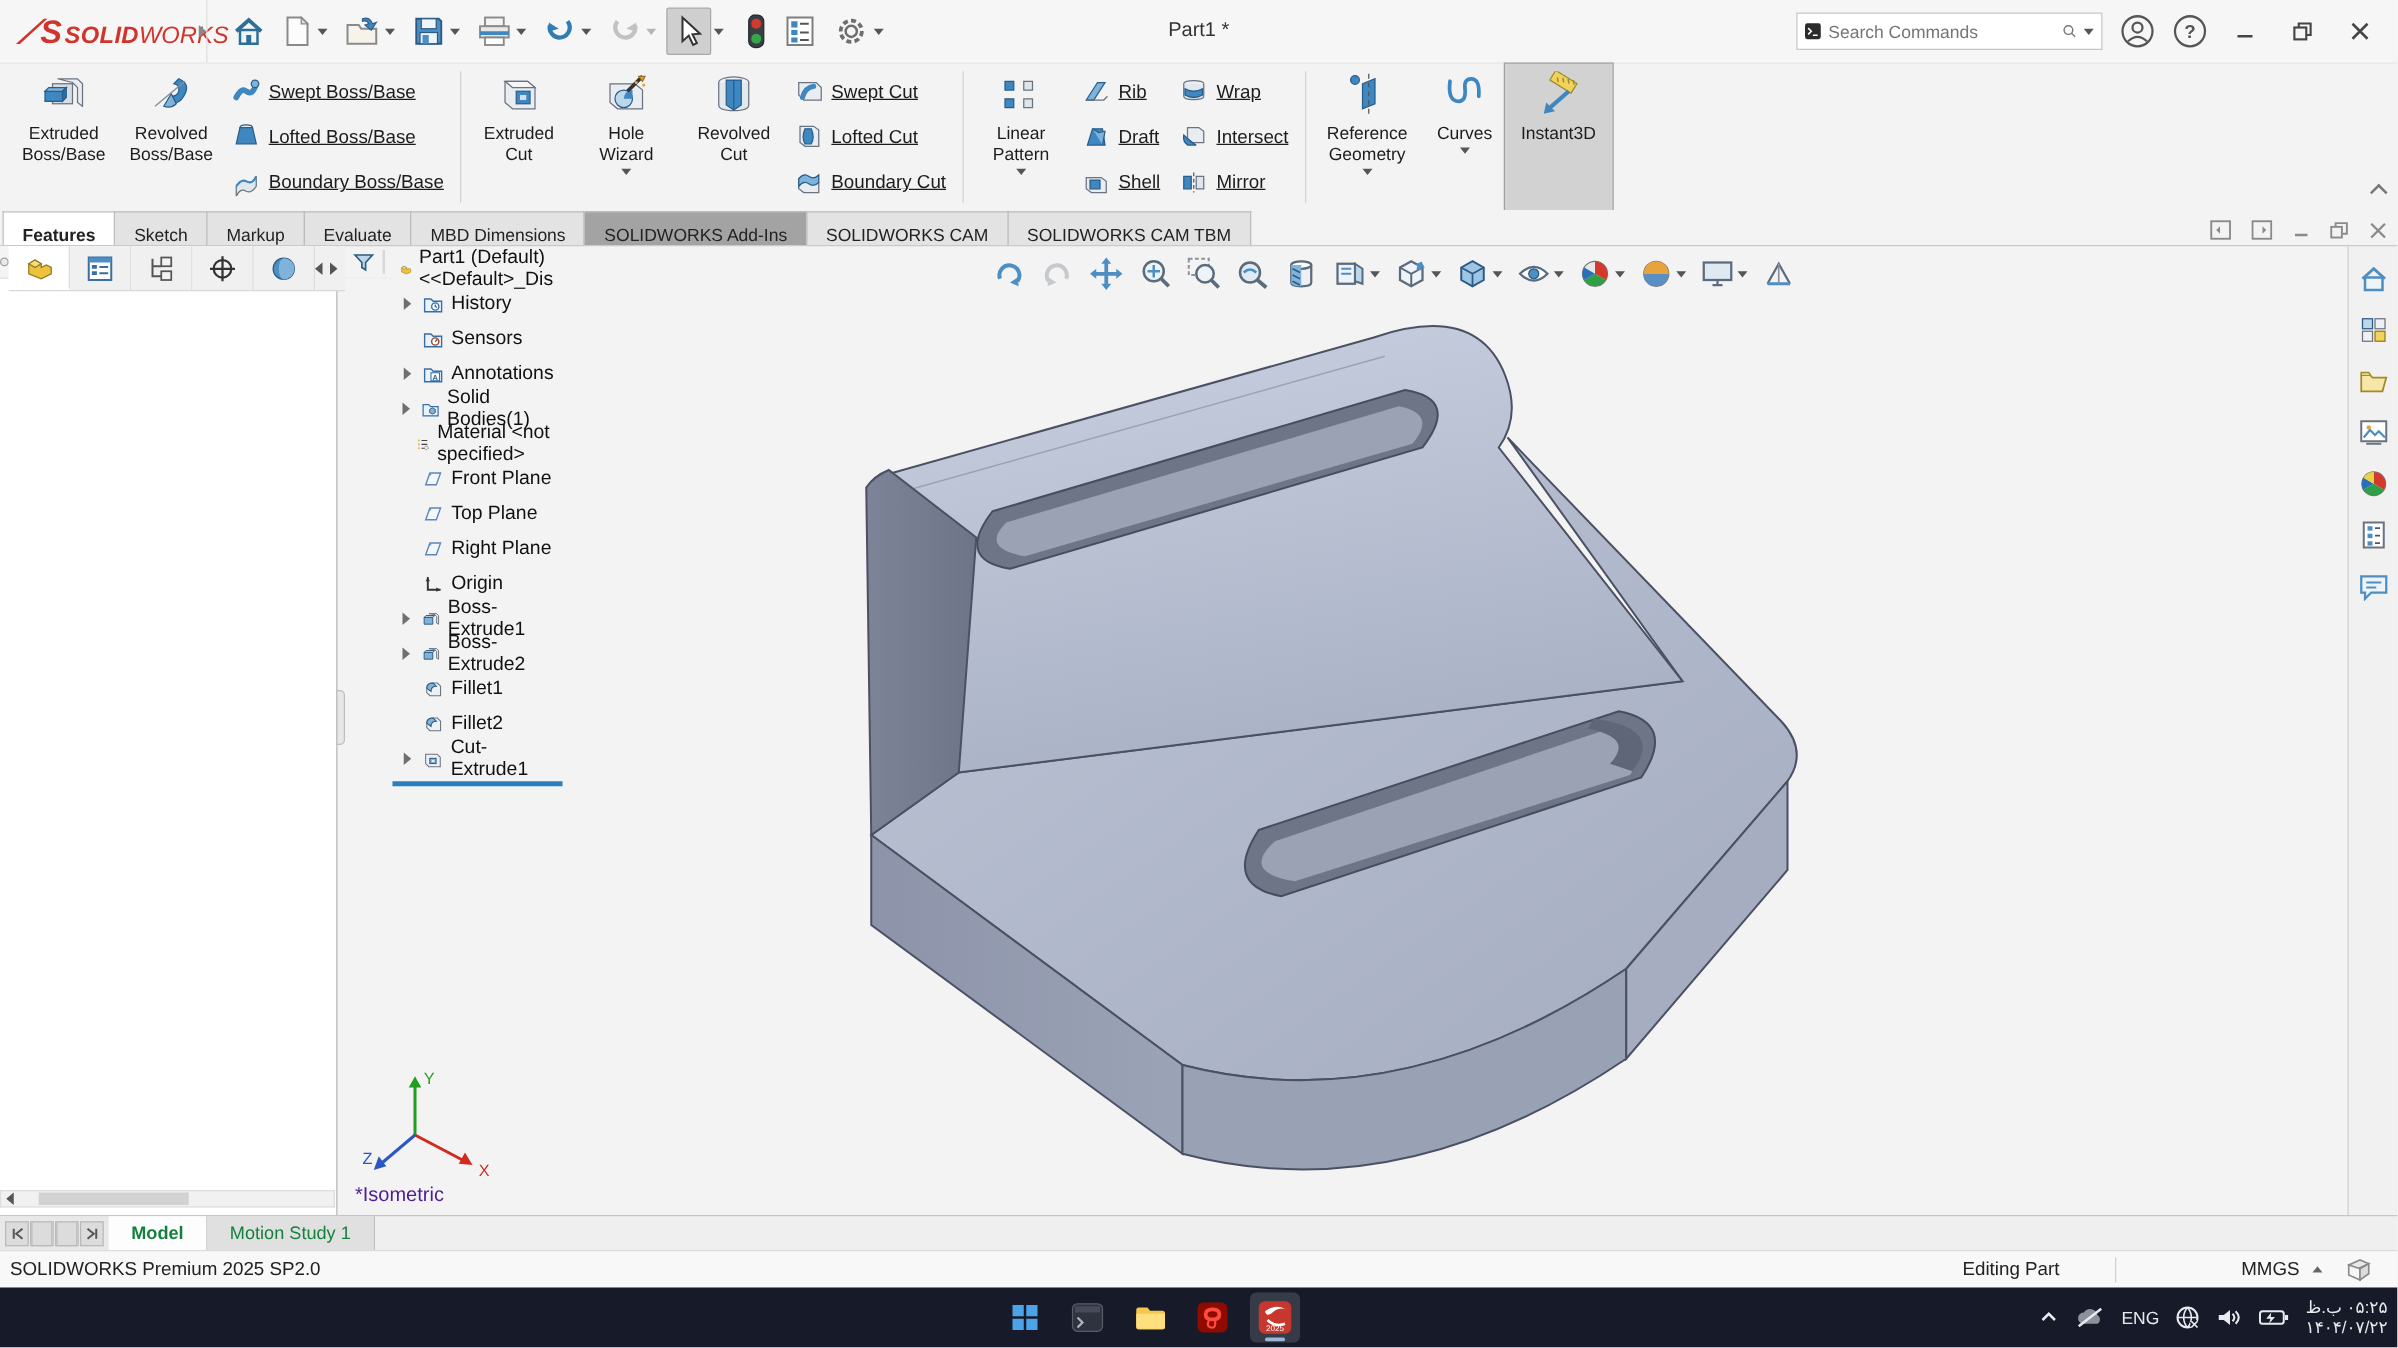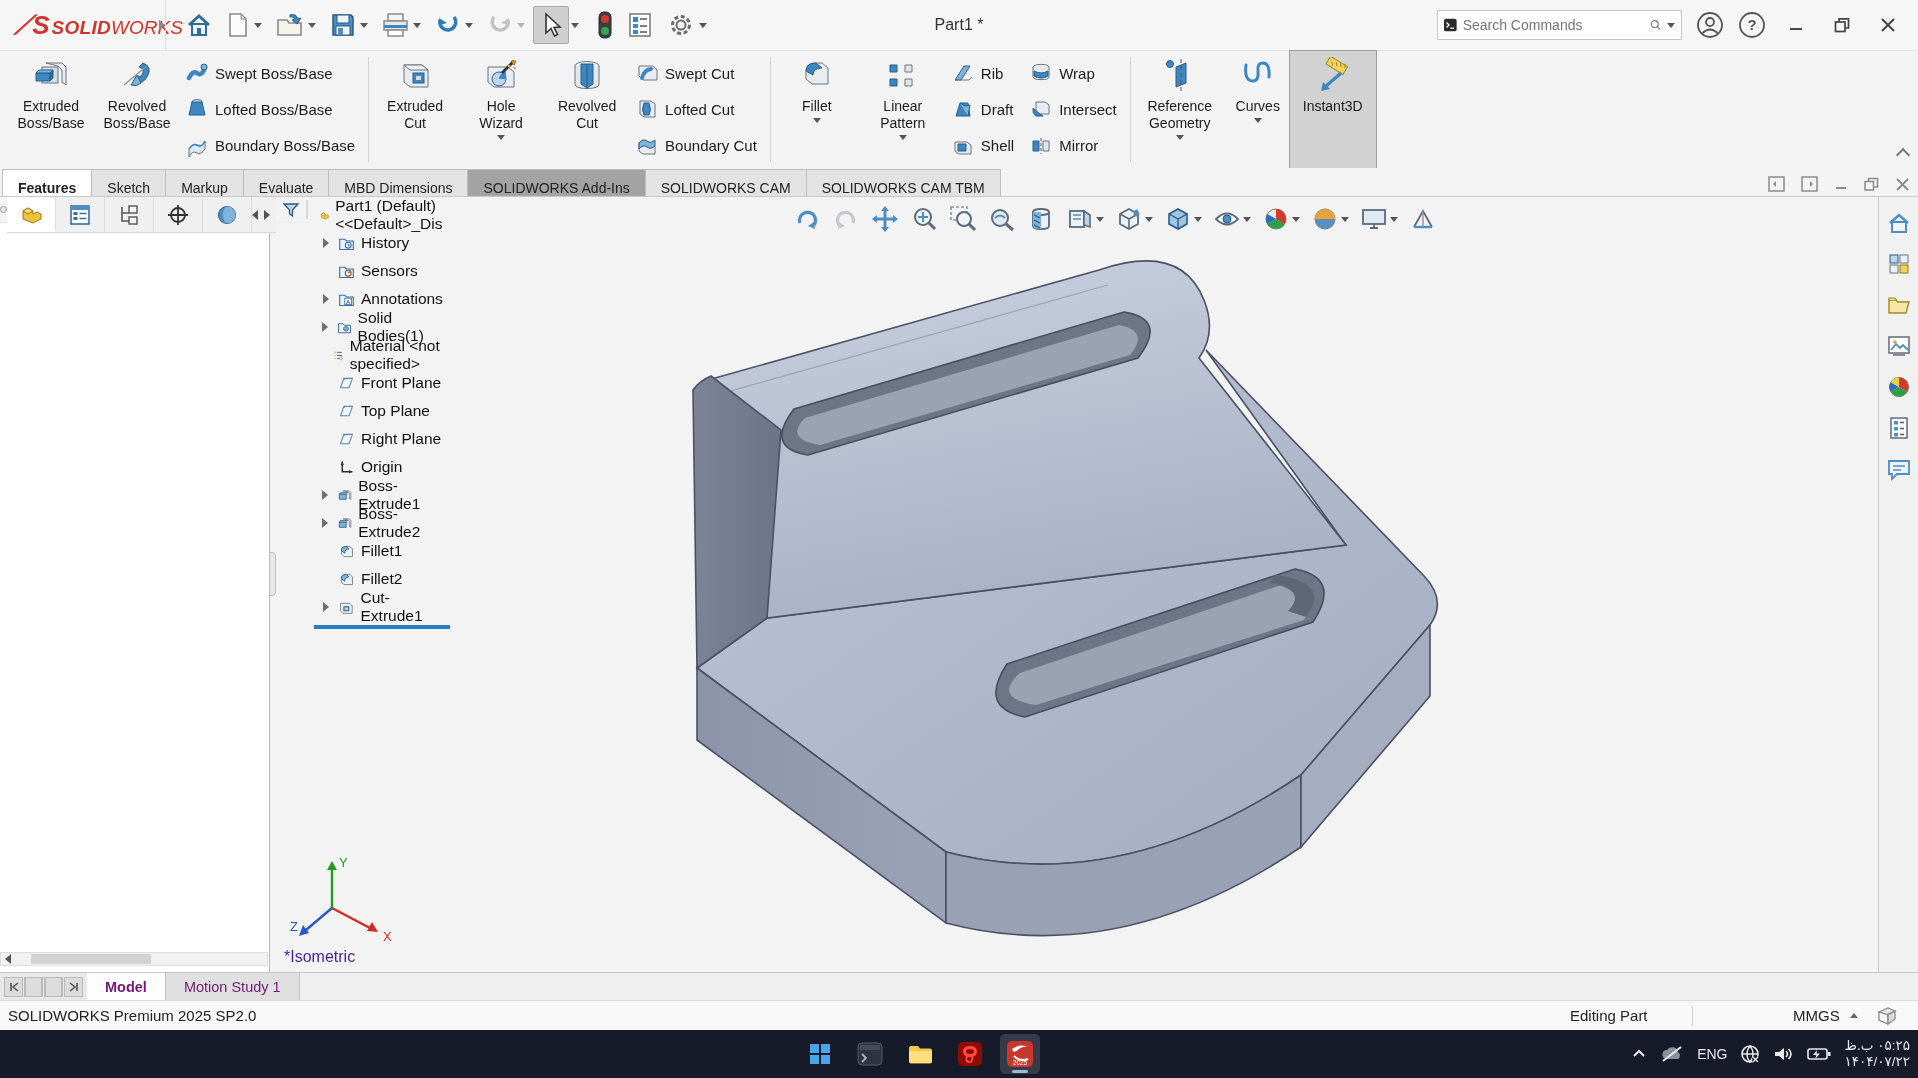--- a/index.html
+++ b/index.html
@@ -26,21 +26,21 @@
     font-family:"Liberation Sans","DejaVu Sans",sans-serif; background:transparent;}
   .wbtn { padding:4px 8px; display:flex; align-items:center; }
 
   
   .ribbon { height:117px; background:#f3f3f3; display:flex; padding-left:8px; position:relative;}
   .rsep { width:1px; background:#d2d2d2; margin:6px 3px; }
   .rbig { width:86px; display:flex; flex-direction:column; align-items:center; padding-top:6px; gap:3px;}
   .rbig .lbl { font-size:14px; line-height:17px; text-align:center; white-space:pre-line; color:#1c1c1c;}
   .rbig.active { background:#d2d2d2; outline:1px solid #9e9e9e; }
   .rstack { display:flex; flex-direction:column; justify-content:space-around; padding:4px 10px 4px 6px;}
-  .rsml { display:flex; align-items:center; gap:7px; font-size:15px; color:#1c1c1c; height:32px;}
+  .rsml { display:flex; align-items:center; gap:7px; font-size:15px; color:#1c1c1c; height:32px;text-decoration:underline;}
   .ribcollapse { position:absolute; right:10px; bottom:4px; }
   .chev { width:10px; height:10px; border-left:2px solid #777; border-top:2px solid #777; transform:rotate(45deg); display:inline-block;}
 
   
   .tabrow { height:29px; background:#f3f3f3; border-bottom:1px solid #c9c9c9; display:flex; align-items:flex-end; padding-left:2px; position:relative;}
   .tab { height:27px; padding:0 15px; font-size:14px; display:flex; align-items:flex-end; background:#e3e3e3;
     border:1px solid #bdbdbd; border-bottom:none; margin-right:-1px; color:#222; }
   .tab.active { background:#fff; font-weight:bold; position:relative; z-index:2;}
   .tab.white { background:#a3a3a3; }
   .docwin { position:absolute; right:8px; bottom:4px; display:flex; gap:16px; align-items:center;}
@@ -75,21 +75,21 @@
   .viewlabel { position:absolute; left:14px; bottom:6px; font-size:16px; color:#4c1d95; }
   .partsvg, .triadsvg { position:absolute; }
   .partsvg { inset:0; width:100%; height:100%; }
 
   .rstrip { width:40px; background:#f1f1f1; border-left:1px solid #cfcfcf; display:flex; flex-direction:column; align-items:center; padding-top:14px; gap:17px;}
 
   
   .doctabs { height:28px; background:#efefef; border-top:1px solid #c5c5c5; display:flex; align-items:stretch; }
   .dnav { display:flex; align-items:center; gap:1px; padding:0 4px; background:#e8e8e8; }
   .dnav span { width:19px; height:20px; background:#dcdcdc; border:1px solid #b9b9b9; display:flex; align-items:center; justify-content:center;}
-  .dtab { padding:0 18px; display:flex; align-items:center; font-size:14.5px; border-right:1px solid #c2c2c2; background:#e0e0e0; color:#701a75;}
+  .dtab { padding:0 18px; display:flex; align-items:center; font-size:14.5px; border-right:1px solid #c2c2c2; background:#e0e0e0; color:#15803d;}
   .dtab.active { background:#fdfdfd; font-weight:bold; }
   .statusbar { height:30px; background:#f8f8f8; border-top:1px solid #dcdcdc; display:flex; align-items:center; font-size:15px; color:#222;}
   .sb-left { padding-left:8px; }
   .sb-mode { position:absolute; left:1570px; }
   .sb-sep { position:absolute; left:1692px; width:1px; height:20px; background:#d0d0d0;}
   .sb-units { position:absolute; left:1793px; display:flex; align-items:center; gap:10px;}
   .upcaret { width:0;height:0;border-left:4px solid transparent;border-right:4px solid transparent;border-bottom:5px solid #666;}
   .sb-icon { position:absolute; left:1876px; }
   .statusbar { position:relative; }
 
@@ -337,28 +337,20 @@
     <div class="rsml">
       <svg width="22" height="22" viewBox="0 0 22 22">
           <path d="M3,8 h12 l4,3 v8 h-12 l-4,-3 z" fill="#e9edf1" stroke="#6b7380"></path>
           <path d="M3,8 q4,-5 8,-2 q4,3 8,-1 l0,6 q-4,4 -8,1 q-4,-3 -8,2 z" fill="#7fb3d9" stroke="#275e8c"></path>
         </svg>
       <span>Boundary Cut</span>
     </div>
   </div>
   <div class="rsep"></div>
 
-  <div class="rbig">
-    <svg width="38" height="38" viewBox="0 0 38 38">
-        <path d="M8,14 q0,-8 10,-8 h6 l6,5 v16 h-16 l-6,-5 z" fill="#e9edf1" stroke="#6b7380"></path>
-        <path d="M8,14 q0,-8 10,-8 l6,5 q-9,0 -9,7 z" fill="#3f87c0" stroke="#275e8c"></path>
-      </svg>
-    <span class="lbl">Fillet</span>
-    <span class="caret"></span>
-  </div>
   <div class="rbig">
     <svg width="38" height="38" viewBox="0 0 38 38">
         <path d="M6,8 h7 v7 h-7 z M6,22 h7 v7 h-7 z" fill="#3f87c0" stroke="#275e8c"></path>
         <path d="M21,8 h7 v7 h-7 z M21,22 h7 v7 h-7 z" fill="#dfe5ea" stroke="#6b7380"></path>
       </svg>
     <span class="lbl">Linear
 Pattern</span>
     <span class="caret"></span>
   </div>
   <div class="rstack">

